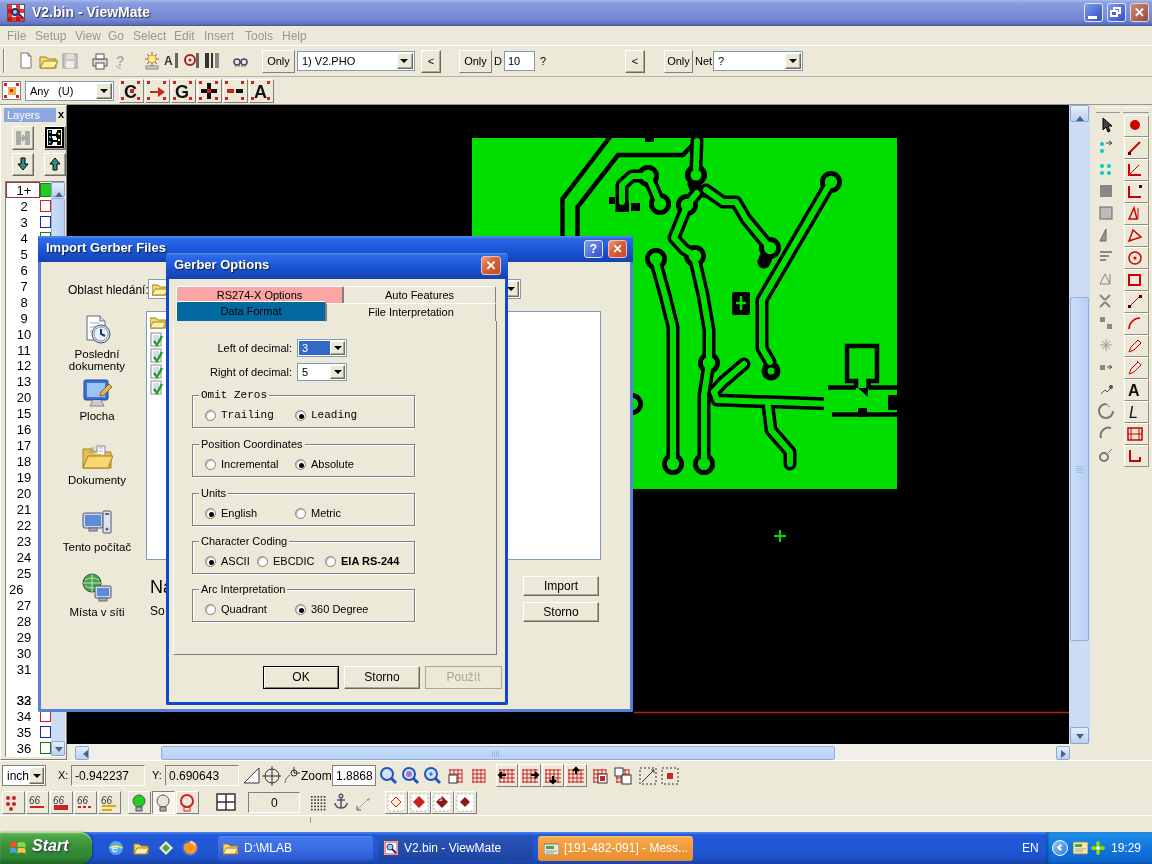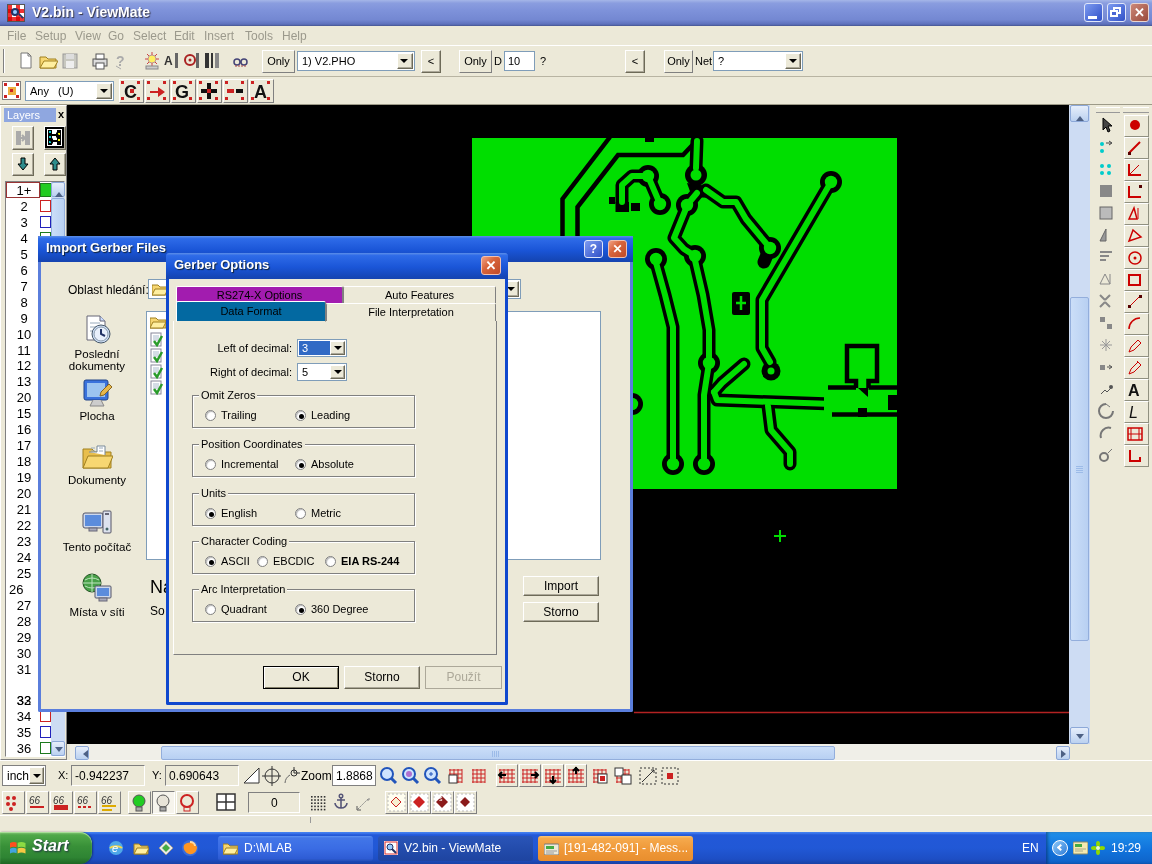--- a/index.html
+++ b/index.html
@@ -957,21 +957,21 @@
   background:#ECE9D8;border:3px solid #1048CE;border-top:none;border-radius:0 0 2px 2px;font-size:11px;">
   <div class="abs" style="left:-3px;top:0;width:342px;height:26px;border-radius:3px 3px 0 0;
     background:linear-gradient(180deg,#5C8EE8 0%,#2E6BE8 10%,#1A55D7 55%,#1547B8 90%,#1644B0 100%);">
     <span class="abs" style="left:8px;top:4px;color:#fff;font-weight:bold;font-size:13px;
       text-shadow:1px 1px 1px #123;">Gerber Options</span>
     <div class="abs" style="left:315px;top:3px;width:20px;height:19px;border-radius:3px;
       background:linear-gradient(135deg,#F1A183,#D8653C 40%,#C04A28);border:1px solid #f0c0b0;color:#fff;
       font-weight:bold;font-size:13px;text-align:center;line-height:17px;">✕</div>
   </div>
 
-  <div class="abs" style="left:7px;top:33px;width:167px;height:17px;background:#a21caf;
+  <div class="abs" style="left:7px;top:33px;width:167px;height:17px;background:#fca5a5;
     border:1px solid #808080;border-bottom:none;border-radius:2px 2px 0 0;border-top-color:#fff;border-left-color:#fff;
     text-align:center;line-height:16px;">RS274-X Options</div>
   <div class="abs" style="left:174px;top:33px;width:153px;height:17px;background:#ECE9D8;
     border:1px solid #808080;border-bottom:none;border-radius:2px 2px 0 0;border-top-color:#fff;
     text-align:center;line-height:16px;">Auto Features</div>
   <div class="abs" style="left:157px;top:50px;width:170px;height:18px;background:#ECE9D8;
     border:1px solid #808080;border-bottom:none;border-radius:2px 2px 0 0;border-top-color:#fff;
     text-align:center;line-height:17px;">File Interpretation</div>
   <div class="abs" style="left:7px;top:48px;width:150px;height:21px;background:#0369a1;
     border:1px solid #808080;border-bottom:1px solid #ECE9D8;border-radius:2px 2px 0 0;border-top-color:#fff;border-left-color:#fff;
@@ -986,21 +986,21 @@
     <div class="abs btn" style="right:1px;top:1px;width:15px;height:14px;"></div>
     <div class="abs" style="right:4px;top:6px;width:0;height:0;border:4px solid transparent;border-top:4px solid #000;"></div>
   </div>
   <span class="abs" style="left:23px;top:113px;width:100px;text-align:right;">Right of decimal:</span>
   <div class="abs sunkw" style="left:128px;top:110px;width:50px;height:18px;">
     <span class="abs" style="left:4px;top:2px;">5</span>
     <div class="abs btn" style="right:1px;top:1px;width:15px;height:14px;"></div>
     <div class="abs" style="right:4px;top:6px;width:0;height:0;border:4px solid transparent;border-top:4px solid #000;"></div>
   </div>
   <div class="abs" id="groups">
-      <div class="abs" style="left: 23px; top: 142px; width: 223px; height: 33px; border: 1px solid rgb(128, 128, 128); box-shadow: rgb(255, 255, 255) 1px 1px 0px inset, rgb(255, 255, 255) 1px 1px 0px;">
+      <div class="abs" style="left: 23px; top: 142px; width: 223px; height: 33px; border: 1px solid rgb(128, 128, 128); box-shadow: rgb(255, 255, 255) 1px 1px 0px inset, rgb(255, 255, 255) 1px 1px 0px; font-family: Liberation Mono, monospace;">
         <span class="abs" style="left:6px;top:-7px;background:#ECE9D8;padding:0 2px;">Omit Zeros</span>
         <div class="abs" style="left:12px;top:12px;width:90px;height:15px;">
           <div class="abs" style="left:0;top:2px;width:11px;height:11px;border-radius:50%;background:#fff;border:1px solid #808080;box-shadow:inset 1px 1px 1px #b8b8b8;"></div>
           <span class="abs" style="left:16px;top:1px;white-space:nowrap;">Trailing</span>
         </div>
         <div class="abs" style="left:102px;top:12px;width:90px;height:15px;">
           <div class="abs" style="left:0;top:2px;width:11px;height:11px;border-radius:50%;background:#fff;border:1px solid #808080;box-shadow:inset 1px 1px 1px #b8b8b8;">
             <div class="abs" style="left:3px;top:3px;width:5px;height:5px;border-radius:50%;background:#000;"></div>
           </div>
           <span class="abs" style="left:16px;top:1px;white-space:nowrap;">Leading</span>

